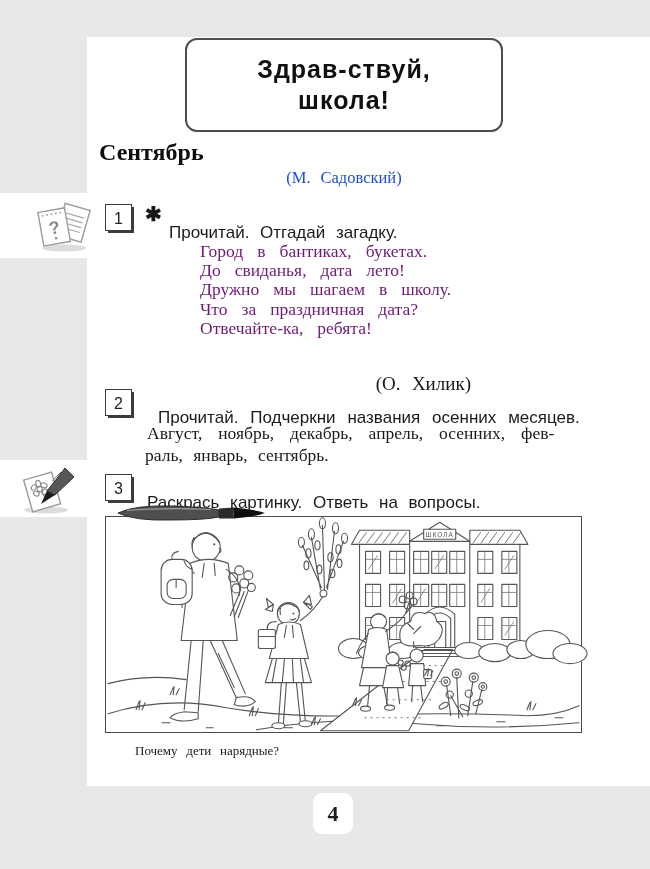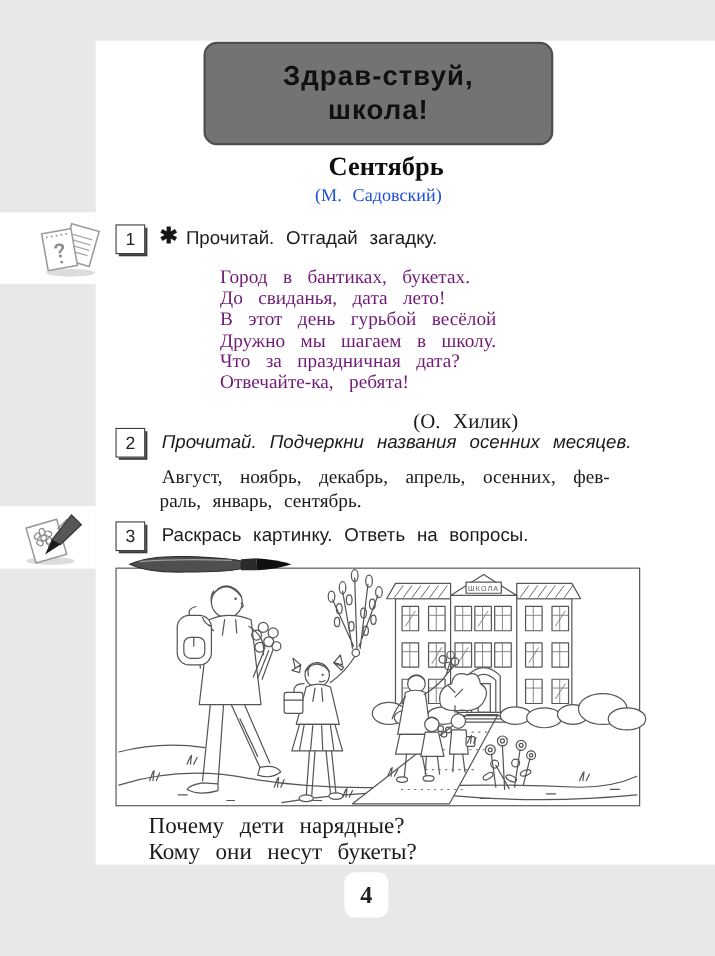--- a/index.html
+++ b/index.html
@@ -8,47 +8,47 @@
     background:#e8e8e8;font-family:"Liberation Sans",sans-serif;color:#1a1a1a;
   }
   .abs{position:absolute;}
   .page-main{left:87px;top:37px;width:563px;height:749px;background:#fff;}
   .margin-band{left:0;width:87px;background:#fff;}
   .band1{top:193px;height:65px;}
   .band2{top:460px;height:57px;}
 
   .title-box{
     left:185px;top:38px;width:318px;height:94px;box-sizing:border-box;
-    background:#737373;border:2px solid #4e4e4e;border-radius:12px;
+    background:#ffffff;border:2px solid #4e4e4e;border-radius:12px;
     text-align:center;font-weight:bold;font-size:25px;line-height:31px;
     letter-spacing:1px;padding-top:14px;color:#101010;
   }
   .serif{font-family:"Liberation Serif","DejaVu Serif",serif;}
-  .section-title{left:112px;top:139px;width:478px;text-align:center;
+  .section-title{left:99px;top:139px;width:478px;
     font-weight:bold;font-size:24px;color:#0e0e0e;}
   .section-author{left:105px;top:168px;width:478px;text-align:center;
     font-size:16.5px;word-spacing:0.35em;color:#1d4ed8;}
 
   .num-box{
     width:27px;height:27px;background:#fff;border:1.6px solid #3c3c3c;
     box-shadow:2.5px 2.5px 0 -0.5px #3c3c3c;text-align:center;line-height:27px;
     font-size:16px;color:#222;box-sizing:border-box;
   }
   .nb1{left:105px;top:204px;} .nb2{left:105px;top:389px;} .nb3{left:105px;top:474px;}
   .star{left:145px;top:202px;font-size:20px;font-weight:bold;color:#161616;}
-  .instr{font-size:17px;word-spacing:0.35em;color:#1b1b1b;white-space:nowrap;}
-  .in1{left:169px;top:207px;} .in2{left:147px;top:392px;word-spacing:0.42em;font-style:italic;} .in3{left:147px;top:477px;}
+  .instr{font-size:17px;word-spacing:0.35em;color:#1b1b1b;white-space:nowrap;margin-top:16px;}
+  .in1{left:169px;top:207px;} .in2{left:158px;top:392px;word-spacing:0.42em;} .in3{left:147px;top:477px;}
 
   .poem{left:200px;top:242px;font-size:17.5px;line-height:19.2px;
     word-spacing:0.55em;color:#701a75;white-space:nowrap;}
   .poem-author{left:105px;top:357px;width:366px;text-align:right;
     font-size:19px;word-spacing:0.35em;margin-top:16px;}
   .months1{left:147px;top:423px;font-size:17.5px;word-spacing:0.66em;white-space:nowrap;}
   .months2{left:105px;top:445px;font-size:17.5px;word-spacing:0.35em;white-space:nowrap;margin-left:40px;}
-  .questions{left:135px;top:739px;font-size:21px;line-height:23.5px;word-spacing:0.42em;}
+  .questions{left:135px;top:739px;font-size:13px;line-height:23.5px;word-spacing:0.42em;}
 
   .art-frame{left:105px;top:516px;width:477px;height:217px;box-sizing:border-box;
     border:1.5px solid #4a4a4a;background:#fff;}
   .scene{display:block;width:100%;height:100%;}
   .brush{left:115px;top:500px;width:152px;height:26px;}
 
   .icon1{left:34px;top:8px;width:60px;height:52px;}
   .icon2{left:16px;top:3px;width:66px;height:52px;}
 
   .page-num{left:313px;top:793px;width:40px;height:41px;background:#fff;border-radius:9px;
@@ -115,21 +115,20 @@
 
   <div class="abs serif section-title">Сентябрь</div>
   <div class="abs serif section-author">(М. Садовский)</div>
 
   <div class="abs num-box nb1">1</div>
   <div class="abs star">✱</div>
   <div class="abs instr in1">Прочитай. Отгадай загадку.</div>
   <div class="abs serif poem">
     <div>Город в бантиках, букетах.</div>
     <div>До свиданья, дата лето!</div>
-    <div>В этот день гурьбой весёлой</div>
     <div>Дружно мы шагаем в школу.</div>
     <div>Что за праздничная дата?</div>
     <div>Отвечайте-ка, ребята!</div>
   </div>
   <div class="abs serif poem-author">(О. Хилик)</div>
 
   <div class="abs num-box nb2">2</div>
   <div class="abs instr in2">Прочитай. Подчеркни названия осенних месяцев.</div>
   <div class="abs serif months1">Август, ноябрь, декабрь, апрель, осенних, фев-</div>
   <div class="abs serif months2">раль, январь, сентябрь.</div>
@@ -360,18 +359,17 @@
 
   <svg class="abs brush" viewBox="0 0 152 26">
     <path d="M3,13 Q20,5 55,6 Q90,7 104,10 L104,17 Q90,20 55,20 Q20,21 3,13 Z" fill="#4f4f4f" stroke="#2e2e2e" stroke-width="1"></path>
     <path d="M12,10.5 Q50,7.5 96,9.5" stroke="#9d9d9d" stroke-width="1.2" fill="none"></path>
     <polygon points="104,8.5 118,7.5 119,18.5 104,18.5" fill="#2b2b2b"></polygon>
     <path d="M118,7.5 Q138,9 150,13 Q137,17.5 119,18.5 Z" fill="#0f0f0f"></path>
   </svg>
 
   <div class="abs serif questions">
     <div>Почему дети нарядные?</div>
-    <div>Кому они несут букеты?</div>
   </div>
 
   <div class="abs serif page-num">4</div>
 
 </div>
 
 </body></html>

